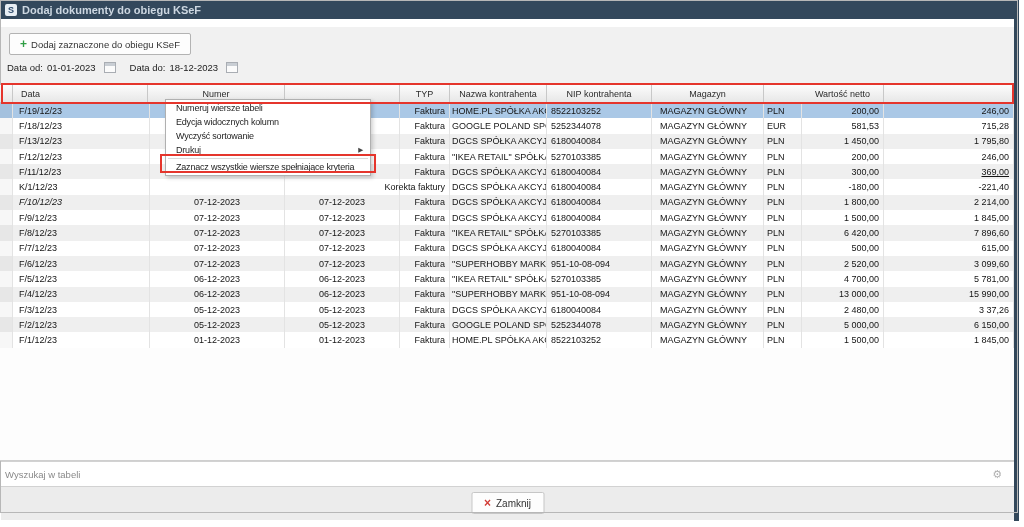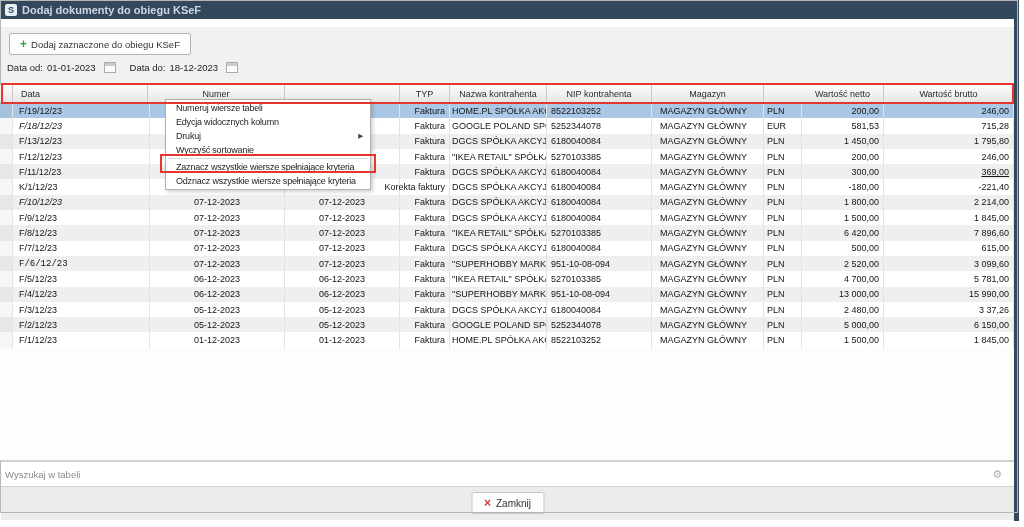--- a/index.html
+++ b/index.html
@@ -118,41 +118,40 @@
       <div class="hc" style="width: 13px;"></div>
       <div class="hc left" style="width: 135px;">Data</div>
       <div class="hc" style="width: 137px;">Numer</div>
       <div class="hc" style="width: 115px;"></div>
       <div class="hc" style="width: 50px;">TYP</div>
       <div class="hc" style="width: 97px;">Nazwa kontrahenta</div>
       <div class="hc" style="width: 105px;">NIP kontrahenta</div>
       <div class="hc" style="width: 112px;">Magazyn</div>
       <div class="hc" style="width: 38px; margin-top: 35px;">Wa...</div>
       <div class="hc" style="width: 82px;">Wartość netto</div>
-      <div class="hc" style="width: 130px;">Wartość brutto</div>
     </div>
   <div class="tbody" id="tbody">
       <div class="trow sel">
         <div class="tc c-sel" style="width: 13px;"></div>
         <div class="tc c-numer" style="width: 137px;">F/19/12/23</div>
         <div class="tc c-date" style="width: 135px;"></div>
         <div class="tc c-date" style="width: 115px;"></div>
         <div class="tc c-typ" style="width: 50px;">
           <span class="typ-inner">Faktura</span>
         </div>
         <div class="tc c-nazwa" style="width: 97px;">HOME.PL SPÓŁKA AKCYJN</div>
         <div class="tc c-nip" style="width: 105px;">8522103252</div>
         <div class="tc c-mag" style="width: 112px;">MAGAZYN GŁÓWNY</div>
         <div class="tc c-wal" style="width: 38px;">PLN</div>
         <div class="tc c-num" style="width: 82px;">200,00</div>
         <div class="tc c-num" style="width: 130px;">246,00</div>
       </div>
       <div class="trow even">
         <div class="tc c-sel" style="width: 13px;"></div>
-        <div class="tc c-numer" style="width: 137px; font-style: italic;">F/18/12/23</div>
+        <div class="tc c-numer" style="width: 137px;">F/18/12/23</div>
         <div class="tc c-date" style="width: 135px;"></div>
         <div class="tc c-date" style="width: 115px;"></div>
         <div class="tc c-typ" style="width: 50px;">
           <span class="typ-inner">Faktura</span>
         </div>
         <div class="tc c-nazwa" style="width: 97px;">GOOGLE POLAND SPÓŁKA</div>
         <div class="tc c-nip" style="width: 105px;">5252344078</div>
         <div class="tc c-mag" style="width: 112px;">MAGAZYN GŁÓWNY</div>
         <div class="tc c-wal" style="width: 38px;">EUR</div>
         <div class="tc c-num" style="width: 82px;">581,53</div>
@@ -273,21 +272,21 @@
         </div>
         <div class="tc c-nazwa" style="width: 97px;">DGCS SPÓŁKA AKCYJNA</div>
         <div class="tc c-nip" style="width: 105px;">6180040084</div>
         <div class="tc c-mag" style="width: 112px;">MAGAZYN GŁÓWNY</div>
         <div class="tc c-wal" style="width: 38px;">PLN</div>
         <div class="tc c-num" style="width: 82px;">500,00</div>
         <div class="tc c-num" style="width: 130px;">615,00</div>
       </div>
       <div class="trow odd">
         <div class="tc c-sel" style="width: 13px;"></div>
-        <div class="tc c-numer" style="width: 137px; font-family: Liberation Mono, monospace;">F/6/12/23</div>
+        <div class="tc c-numer" style="width: 137px;">F/6/12/23</div>
         <div class="tc c-date" style="width: 135px;">07-12-2023</div>
         <div class="tc c-date" style="width: 115px;">07-12-2023</div>
         <div class="tc c-typ" style="width: 50px;">
           <span class="typ-inner">Faktura</span>
         </div>
         <div class="tc c-nazwa" style="width: 97px;">"SUPERHOBBY MARKET BI</div>
         <div class="tc c-nip" style="width: 105px;">951-10-08-094</div>
         <div class="tc c-mag" style="width: 112px;">MAGAZYN GŁÓWNY</div>
         <div class="tc c-wal" style="width: 38px;">PLN</div>
         <div class="tc c-num" style="width: 82px;">2 520,00</div>
@@ -378,25 +377,24 @@
   <div class="footerbar">
     <button class="close-btn">
       <span class="x-icon">×</span>
       <span>Zamknij</span>
     </button>
   </div>
 
   <div class="menu" id="menu">
       <div class="mi"><span>Numeruj wiersze tabeli</span></div>
       <div class="mi"><span>Edycja widocznych kolumn</span></div>
+      <div class="mi"><span>Wyczyść sortowanie</span></div>
       <div class="mi"><span>Drukuj</span><span class="sub">▶</span></div>
-      <div class="mi"><span>Wyczyść sortowanie</span></div>
       <div class="msep"></div>
       <div class="mi"><span>Zaznacz wszystkie wiersze spełniające kryteria</span></div>
-      <div class="mi"><span>Odznacz wszystkie wiersze spełniające kryteria</span></div>
     </div>
 
   <div class="right-strip"></div>
   <div class="frame"></div>
 
   <div class="anno anno-header"></div>
   <div class="anno anno-menu"></div>
 </div>
 
 </body></html>

